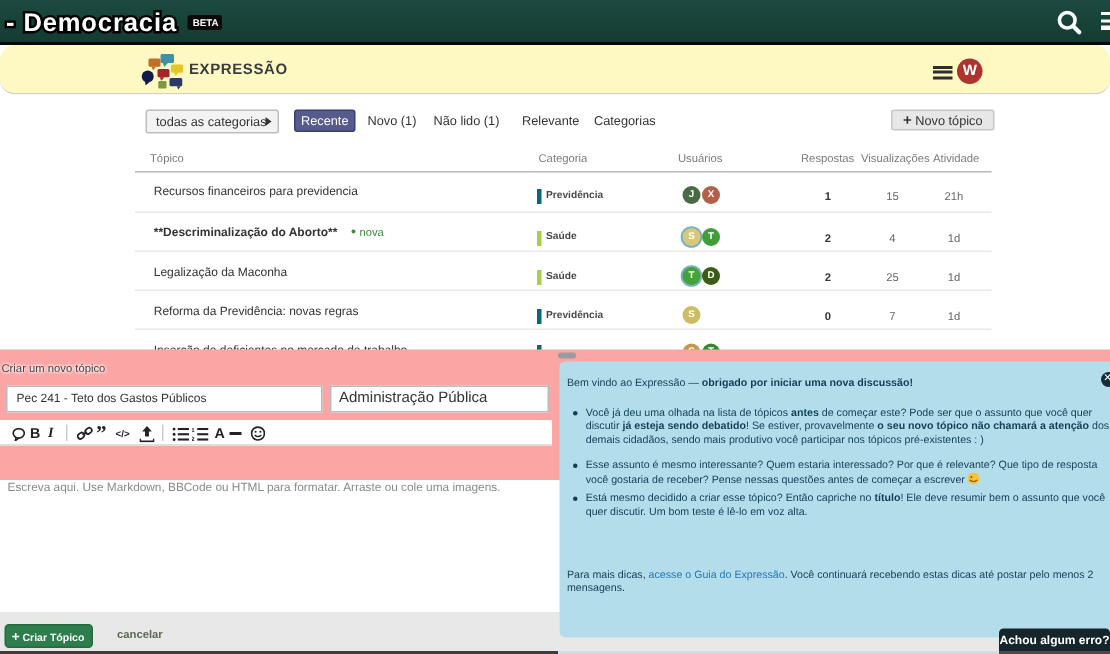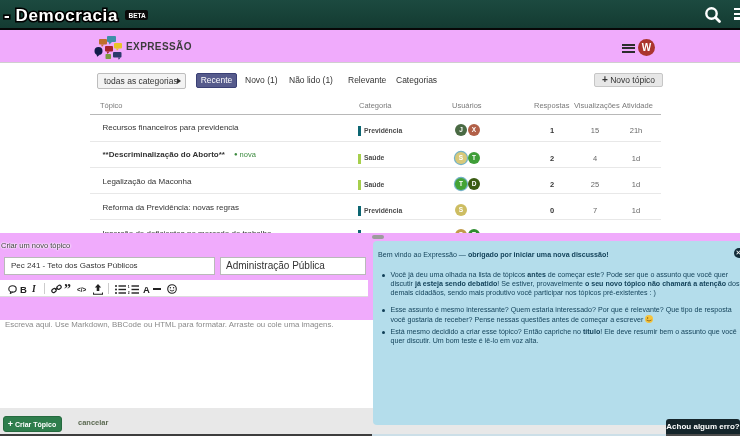--- a/index.html
+++ b/index.html
@@ -4,21 +4,21 @@
 <style>
 * { margin:0; padding:0; box-sizing:border-box; }
 html,body { width:740px; height:436px; overflow:hidden; background:#fff; }
 body { font-family:"Liberation Sans", sans-serif; position:relative; }
 .abs { position:absolute; }
 
 #topbar { position:absolute; left:0; top:0; width:740px; height:28px;
   background:linear-gradient(180deg,#1c4a40 0%,#174137 60%,#143b32 100%); }
 #blackline { position:absolute; left:0; top:28px; width:740px; height:2px; background:#070707; }
 
-#header { position:absolute; left:0; top:30px; width:740px; height:33px; background:#f0abfc; border-bottom:1px solid #cfcfcf; }
+#header { position:absolute; left:0; top:30px; width:740px; height:33px; background:#fef9c3; border-bottom:1px solid #cfcfcf;border-radius:10px; }
 #brand { position:absolute; left:126px; top:11px; font-size:10px; font-weight:bold; letter-spacing:0.4px; color:#3c3c3c; }
 #hamb2 span { display:block; width:13px; height:2.2px; background:#2d2d2d; margin-bottom:1.6px; }
 #avatarW { position:absolute; left:638px; top:9px; width:17px; height:17px; border-radius:50%; background:#ab342e; color:#fff; font-size:10px; font-weight:bold; text-align:center; line-height:17px; }
 
 #navrow { position:absolute; left:0; top:64px; width:740px; height:50px; background:#fff; }
 .catdrop { position:absolute; left:97px; top:9px; width:89px; height:16px; background:#f3f3f3; border:1px solid #bdbdbd; border-radius:2px; font-size:8.5px; color:#333; line-height:14px; padding-left:6px; }
 .catdrop .caret { position:absolute; right:4px; top:4px; width:0; height:0; border-left:4px solid #333; border-top:3.5px solid transparent; border-bottom:3.5px solid transparent; }
 .tabsel { position:absolute; left:196px; top:9px; width:41px; height:15px; background:#565b8c; border:1px solid #3a4075; border-radius:2px; color:#fff; font-size:8.5px; text-align:center; line-height:13px; }
 .navlink { position:absolute; top:11px; font-size:8.5px; color:#333; }
 #newtopic { position:absolute; left:594px; top:8.5px; width:69px; height:14.5px; background:#e7e7e7; border:1px solid #c6c6c6; border-radius:2px; font-size:8.5px; color:#333; text-align:center; line-height:12.5px; }
@@ -34,21 +34,21 @@
 .cname { position:absolute; left:274px; top:12.5px; font-size:6.8px; font-weight:bold; color:#4a4a4a; }
 .av { position:absolute; top:10px; width:12px; height:12px; border-radius:50%; color:#fff; font-size:6.5px; font-weight:bold; text-align:center; line-height:12px; }
 .av1 { left:365px; }
 .av2 { left:378px; }
 .ring { box-shadow:0 0 0 1.2px #74b2c6; }
 .cnum { position:absolute; top:12px; font-size:7.5px; color:#666; text-align:center; width:30px; }
 .cresp { left:447px; font-weight:bold; color:#373737; }
 .cview { left:490px; }
 .cact { left:531px; }
 
-#composer { position:absolute; left:0; top:233px; width:740px; height:201px; background:#f0abfc; }
+#composer { position:absolute; left:0; top:233px; width:740px; height:201px; background:#fca5a5; }
 #grippie { position:absolute; left:372px; top:2px; width:12px; height:4px; background:#9c9c9c; border-radius:2px; }
 #ctitle { position:absolute; left:1px; top:8px; font-size:7.5px; color:#3f3f3f; text-shadow:0 0 2px #fff,0 0 2px #fff,0 0 3px #fff; }
 #tinput { position:absolute; left:4px; top:24px; width:211px; height:18px; background:#fff; border:1px solid #b9b9b9; font-size:8px; color:#333; line-height:16px; padding-left:6px; }
 #csel { position:absolute; left:220px; top:24px; width:146px; height:18px; background:#fff; border:1px solid #b9b9b9; font-size:10px; color:#333; line-height:16px; padding-left:5px; }
 #toolbar { position:absolute; left:0px; top:47px; width:368px; height:17px; background:#fff; border-bottom:1px solid #ddd; }
 .tbt { top:4px; font-size:9.5px; color:#222; }
 .tdiv { top:3px; width:1px; height:11px; background:#ccc; }
 #editor { position:absolute; left:0px; top:64px; width:424px; height:111px; background:#fff;margin-top:23px; }
 #placeholder { position:absolute; left:5px; top:0px; font-size:7.9px; color:#8a8a8a; white-space:nowrap; }
 #cfooter { position:absolute; left:0; top:175px; width:740px; height:26px; background:#e8e8e8; }
@@ -244,19 +244,20 @@
 
 <div id="bluepanel">
   <div class="hdr">Bem vindo ao Expressão — <b>obrigado por iniciar uma nova discussão!</b></div>
   <div class="bullet" style="top:30px"><span class="bdot"></span>Você já deu uma olhada na lista de tópicos <b>antes</b> de começar este? Pode ser que o assunto que você quer<br>discutir <b>já esteja sendo debatido</b>! Se estiver, provavelmente <b>o seu novo tópico não chamará a atenção</b> dos<br>demais cidadãos, sendo mais produtivo você participar nos tópicos pré-existentes : )</div>
   <div class="bullet" style="top:65px"><span class="bdot"></span>Esse assunto é mesmo interessante? Quem estaria interessado? Por que é relevante? Que tipo de resposta<br>você gostaria de receber? Pense nessas questões antes de começar a escrever <svg width="8" height="8" viewBox="0 0 8 8" style="vertical-align:-1px">
         <circle cx="4" cy="4" r="4" fill="#f5c33b"></circle>
         <circle cx="2.6" cy="3" r="0.7" fill="#7a5b1a"></circle>
         <path d="M1.5 5 q2.5 2 5 0" stroke="#7a5b1a" stroke-width="0.8" fill="none"></path>
       </svg></div>
   <div class="bullet" style="top:87px"><span class="bdot"></span>Está mesmo decidido a criar esse tópico? Então capriche no <b>título</b>! Ele deve resumir bem o assunto que você<br>quer discutir. Um bom teste é lê-lo em voz alta.</div>
+  <div id="bpfooter" style="top:137.5px">Para mais dicas, <a href="#">acesse o Guia do Expressão</a>. Você continuará recebendo estas dicas até postar pelo menos 2<br>mensagens.</div>
   <div id="closebtn">✕</div>
 </div>
 
 <div id="errbtn">Achou algum erro?</div>
 <div id="botdark"></div>
 <div id="botlight"></div>
 <div class="abs" style="left:666px;top:433.5px;width:74px;height:2.5px;background:#4a4a4a"></div>
 
 </body></html>

